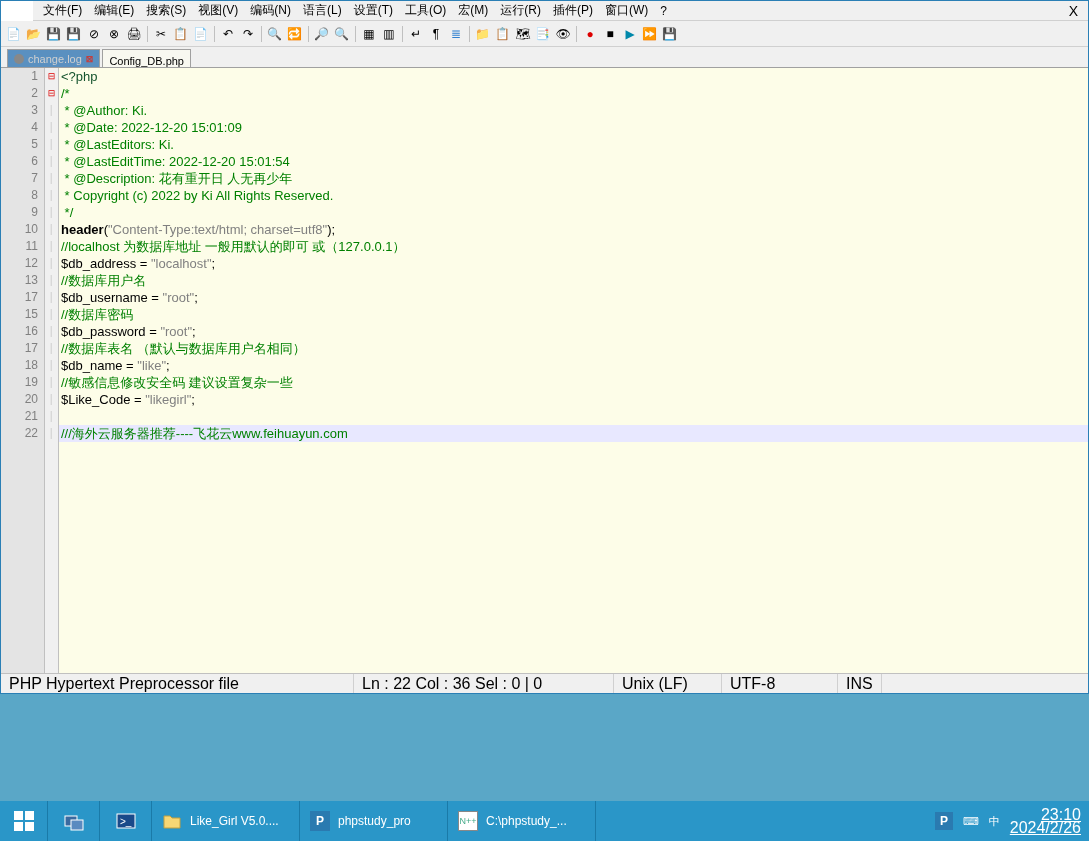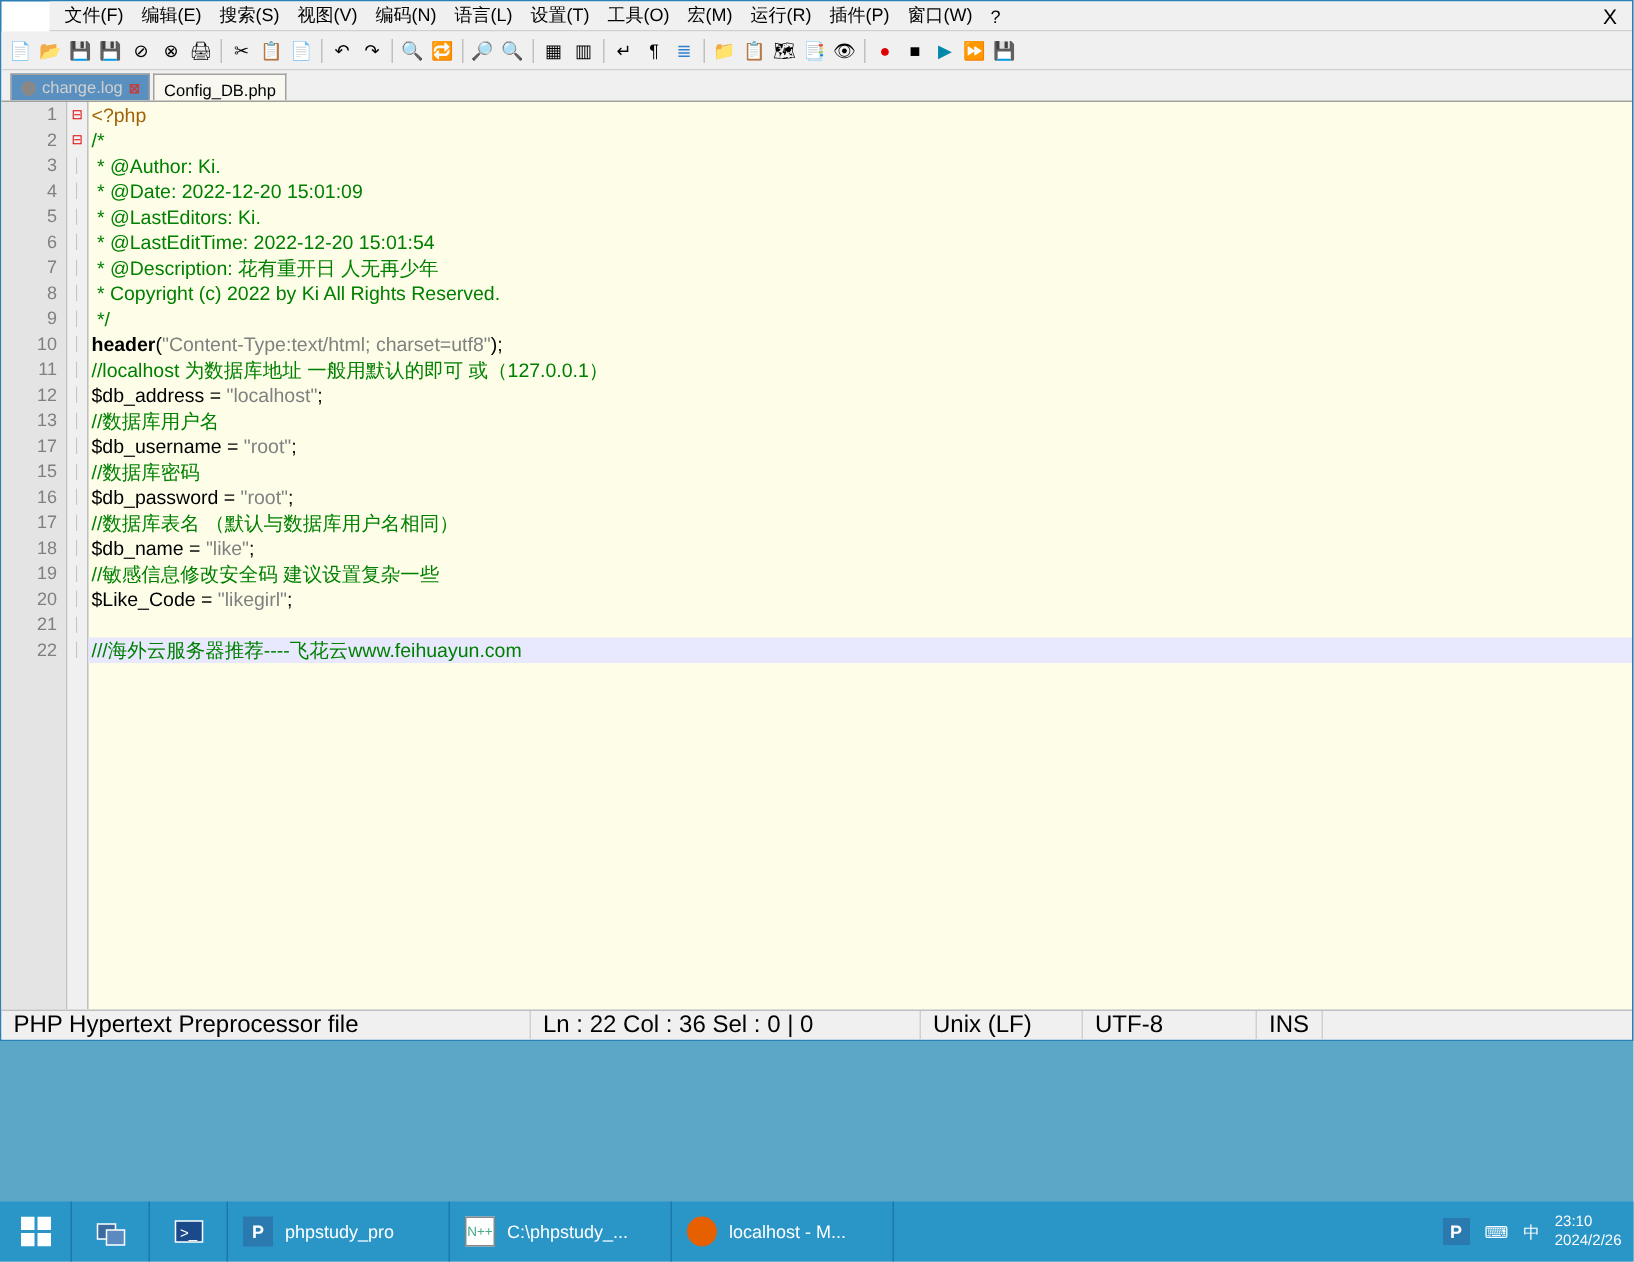--- a/index.html
+++ b/index.html
@@ -32,42 +32,42 @@
 
 .editor { flex: 1; display: flex; background: #fdfde8; font-family: Consolas, "Courier New", monospace; font-size: 13px; overflow: hidden; border-top: 1px solid #a0a0a0; }
 .gutter { width: 44px; background: #e4e4e4; color: #808080; text-align: right; padding-right: 6px; line-height: 17px; font-size: 12px; border-right: 1px solid #c0c0c0; }
 .gutter div { height: 17px; }
 .fold { width: 14px; background: #f0f0f0; border-right: 1px solid #c0c0c0; line-height: 17px; font-size: 9px; text-align: center; color: #808080; }
 .fold div { height: 17px; }
 .code { flex: 1; line-height: 17px; white-space: pre; padding-left: 2px; position: relative; }
 .code .ln { height: 17px; }
 .code .hl { background: #e8e8ff; position: absolute; left: 0; right: 0; height: 17px; z-index: 0; }
 .code .ln span, .code .ln { position: relative; z-index: 1; }
-.c-tag { color: #a16207; }
+.c-tag { color: #14532d; }
 .c-cmt { color: #008000; }
 .c-str { color: #808080; }
 .c-var { color: #000; }
 .c-func { font-weight: bold; }
 
 .statusbar { height: 20px; background: #f0f0f0; border-top: 1px solid #c0c0c0; display: flex; align-items: center; font-size: 16px; }
 .statusbar .cell { padding: 0 8px; border-right: 1px solid #d0d0d0; height: 100%; display: flex; align-items: center; }
 .statusbar .cell.w1 { width: 353px; }
 .statusbar .cell.w2 { width: 200px; }
 .statusbar .cell.w3 { width: 260px; }
 .statusbar .cell.w4 { width: 108px; }
 .statusbar .cell.w5 { width: 116px; }
 
 .taskbar { position: absolute; bottom: 0; left: 0; right: 0; height: 40px; background: #2a96c8; display: flex; align-items: center; }
 .taskbar .start { width: 48px; height: 40px; display: flex; align-items: center; justify-content: center; border-right: 1px solid #1a7aa8; }
 .taskbar .start svg { width: 20px; height: 20px; }
 .taskbar .pin { width: 52px; height: 40px; display: flex; align-items: center; justify-content: center; border-right: 1px solid #1a7aa8; }
 .taskbar .task { height: 40px; padding: 0 10px; display: flex; align-items: center; gap: 8px; color: #fff; font-size: 12px; border-right: 1px solid #1a7aa8; min-width: 148px; max-width: 148px; overflow: hidden; white-space: nowrap; }
 .taskbar .task .ticon { width: 20px; height: 20px; flex-shrink: 0; }
 .taskbar .tray { margin-left: auto; display: flex; align-items: center; gap: 10px; padding: 0 8px; color: #fff; font-size: 11px; }
-.taskbar .clock { text-align: left; line-height: 13px; font-size: 10px; }
+.taskbar .clock { text-align: right; line-height: 13px; font-size: 16px; text-decoration: underline; }
 </style>
 </head>
 <body>
 
 <div class="window">
 
   <div class="menubar">
     <span>文件(F)</span>
     <span>编辑(E)</span>
     <span>搜索(S)</span>
@@ -216,30 +216,32 @@
       </svg>
   </div>
   <div class="pin">
     <svg width="22" height="22" viewBox="0 0 22 22">
         <rect x="2" y="4" width="18" height="14" fill="#1a4a8a" stroke="#fff"></rect>
         <text x="5" y="15" fill="#fff" font-size="10">&gt;_</text>
       </svg>
   </div>
   <div id="tasks" style="display:flex">
       <div class="task">
+        <svg class="ticon" viewBox="0 0 20 20">
+          <path d="M2 5 h6 l2 2 h8 v10 h-16 z" fill="#f7d774" stroke="#c0a040"></path>
+        </svg>
+        <span>Like_Girl V5.0....</span>
+      </div>
+      <div class="task">
         <div class="ticon" style="background:#2a7ab0;color:#fff;display:flex;align-items:center;justify-content:center;font-weight:bold">P</div>
         <span>phpstudy_pro</span>
       </div>
       <div class="task">
         <div class="ticon" style="background:#fff;border:1px solid #888;display:flex;align-items:center;justify-content:center;font-size:9px;color:#4a8">N++</div>
         <span>C:\phpstudy_...</span>
-      </div>
-      <div class="task">
-        <div class="ticon" style="background:#e66000;border-radius:50%"></div>
-        <span>localhost - M...</span>
       </div>
     </div>
   <div class="tray">
     <div style="width:18px;height:18px;background:#2a7ab0;color:#fff;display:flex;align-items:center;justify-content:center;font-weight:bold;font-size:12px">P</div>
     <span>⌨</span>
     <span>中</span>
     <div class="clock">
       <div>23:10</div>
       <div>2024/2/26</div>
     </div>

